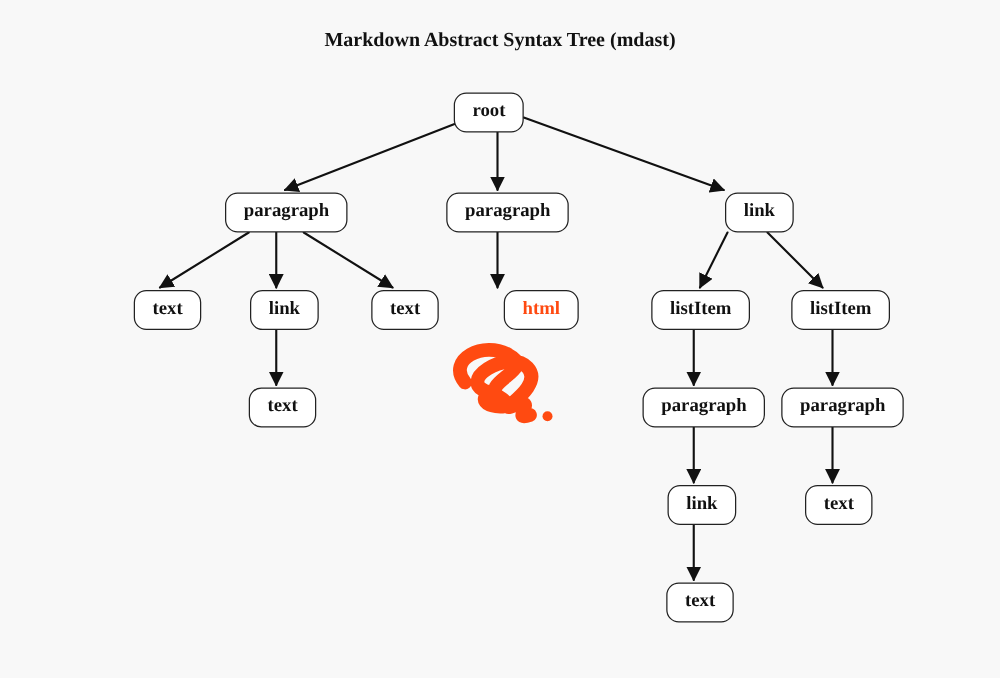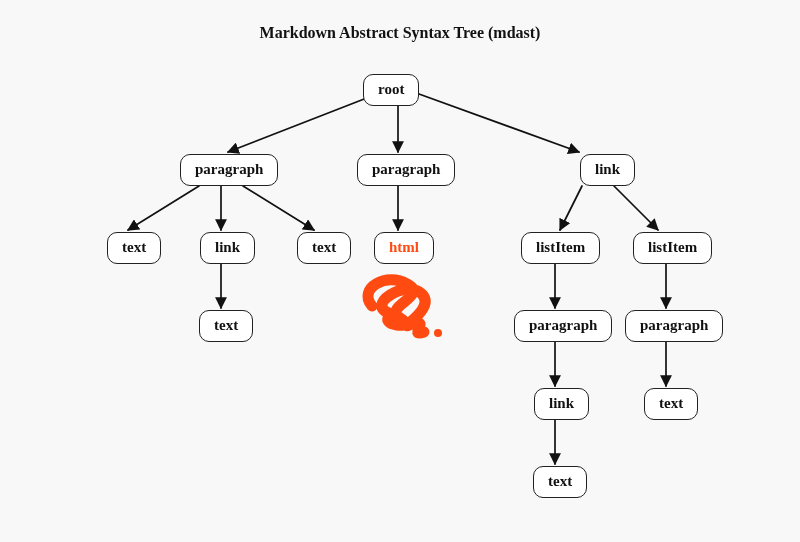--- a/index.html
+++ b/index.html
@@ -33,20 +33,21 @@
     border: 1.5px solid #222;
     border-radius: 10px;
     font-size: 15px;
     font-weight: 600;
     text-align: center;
     padding: 6px 14px 7px 14px;
     white-space: nowrap;
   }
   .node.accent {
     color: #ff4a11;
+    margin-left: 29px;
   }
   .scribble {
     position: absolute;
     pointer-events: none;
   }
   svg.edges {
     position: absolute;
     left: 0;
     top: 0;
     width: 800px;

